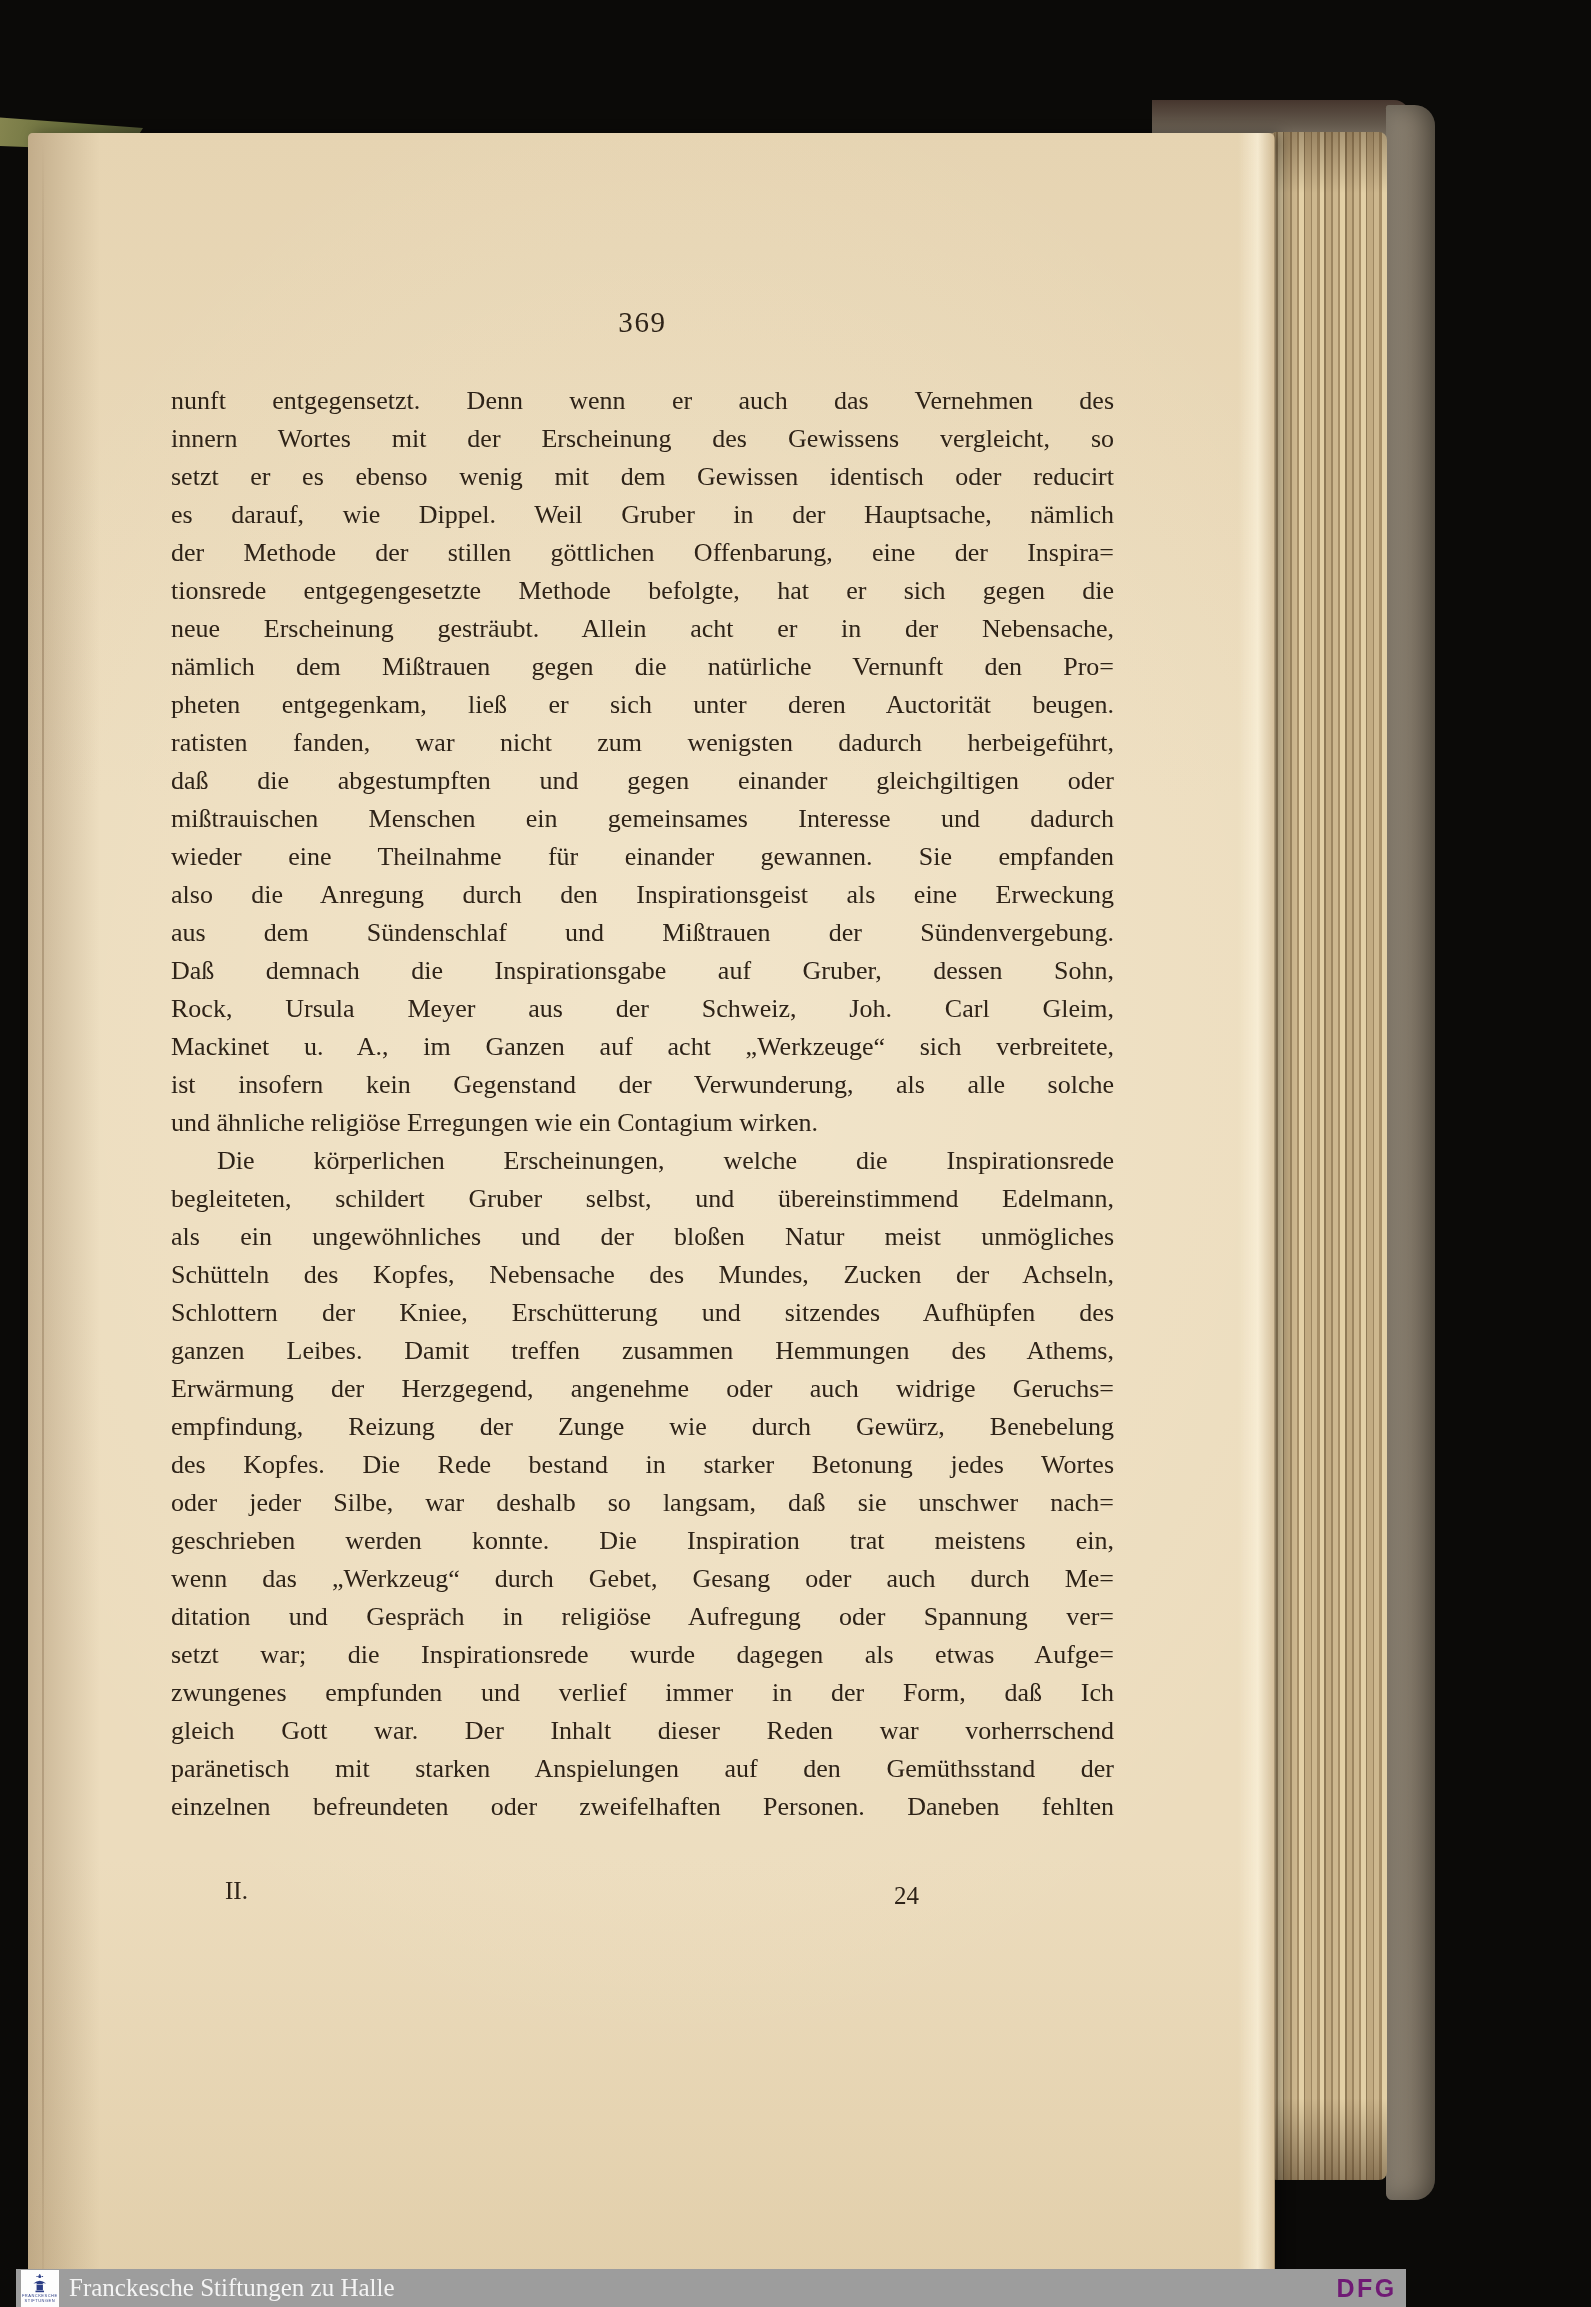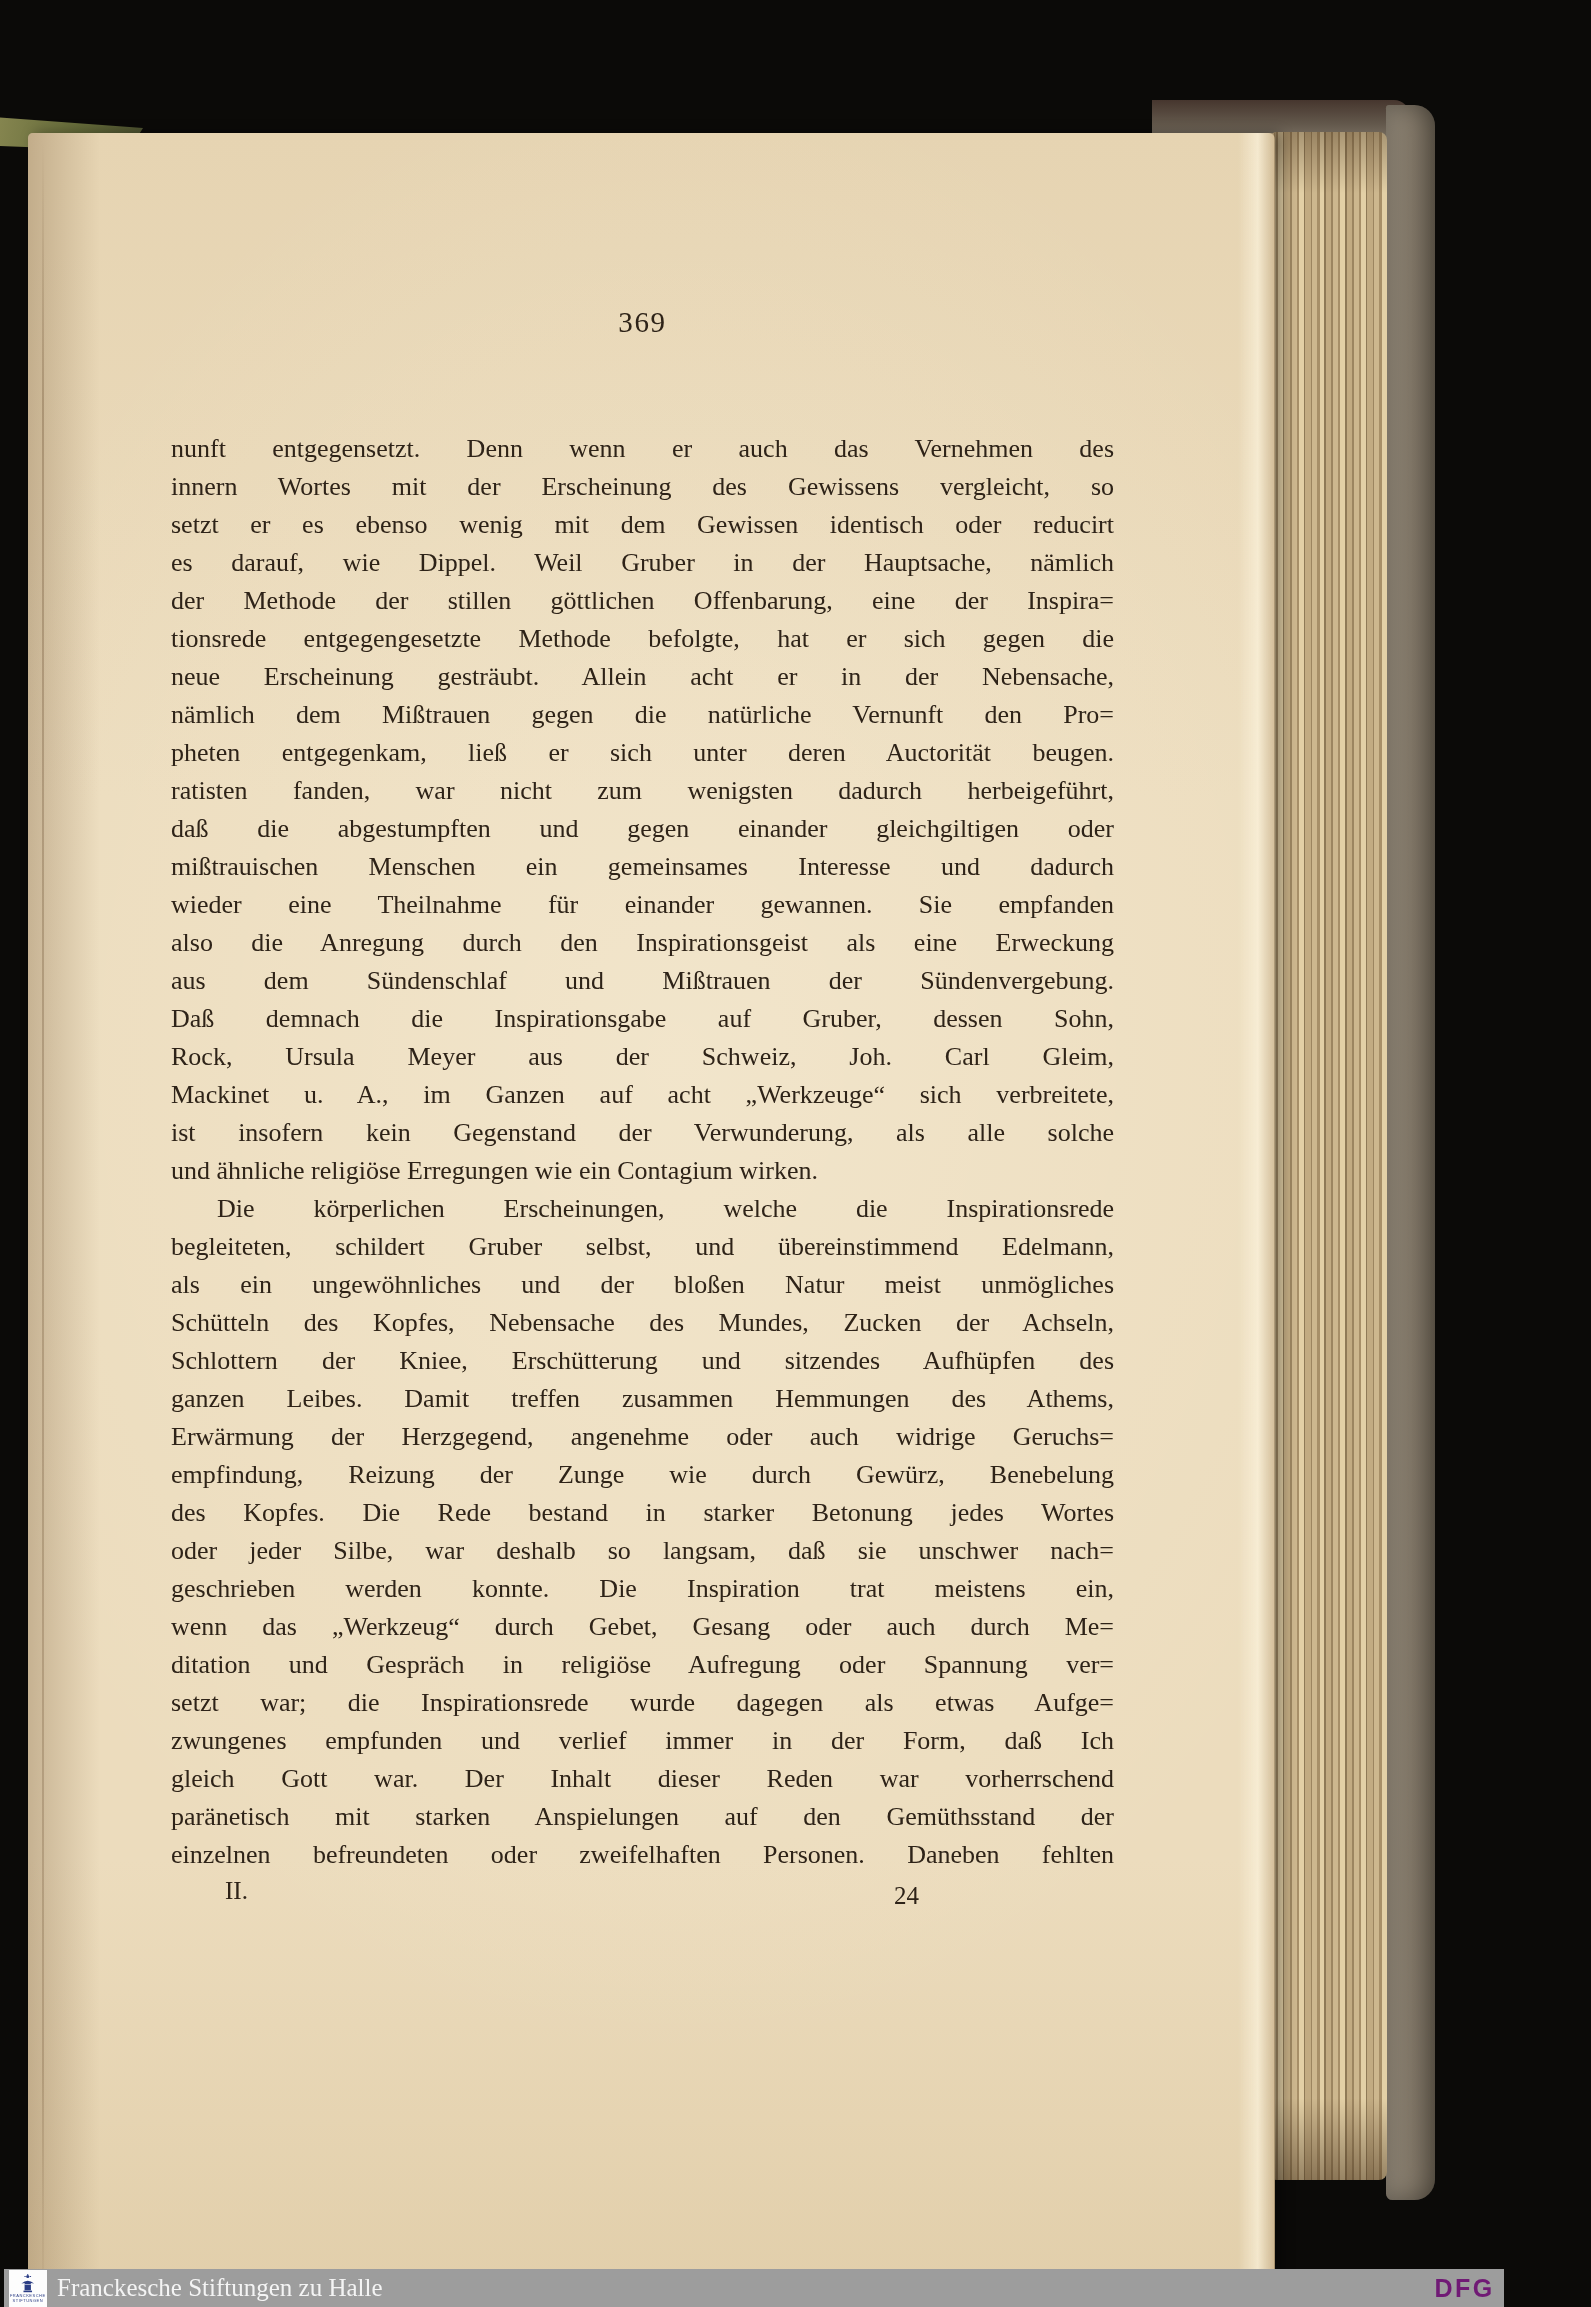--- a/index.html
+++ b/index.html
@@ -83,37 +83,36 @@
     border-radius:0 0 11px 16px;
   }
   
   .page-number{
     position:absolute;left:143px;top:173px;width:943px;
     text-align:center;font-size:29px;letter-spacing:1.6px;color:var(--ink);
   }
   .text-block{
     position:absolute;left:143px;top:249px;width:943px;
     color:var(--ink);
-    margin-top:48px;
   }
   .line{
     height:38px;line-height:38px;font-size:26px;
     text-align:justify;text-align-last:justify;
     white-space:nowrap;overflow:visible;
   }
   .line.last-short{text-align-last:left;white-space:normal;}
   .line.indent{text-indent:46px;}
   .footer-mark{
     position:absolute;color:var(--ink);font-size:25px;
   }
   .footer-volume{left:197px;top:1744px;}
   .footer-sheet{left:866px;top:1749px;}
   
   .banner{
-    position:absolute;left:4px;top:2269px;width:1500px;height:38px;
+    position:absolute;left:16px;top:2269px;width:1390px;height:38px;
     background:var(--bar);z-index:6;
   }
   .logo-box{
     position:absolute;left:4.8px;top:0.8px;width:38px;height:37px;
     background:#fdfdfd;display:flex;flex-direction:column;align-items:center;justify-content:center;
   }
   .logo-box svg{width:17.5px;height:19px;display:block;}
   .logo-caption{
     font-family:"Liberation Sans",sans-serif;
     font-size:4px;line-height:4px;letter-spacing:0.5px;

